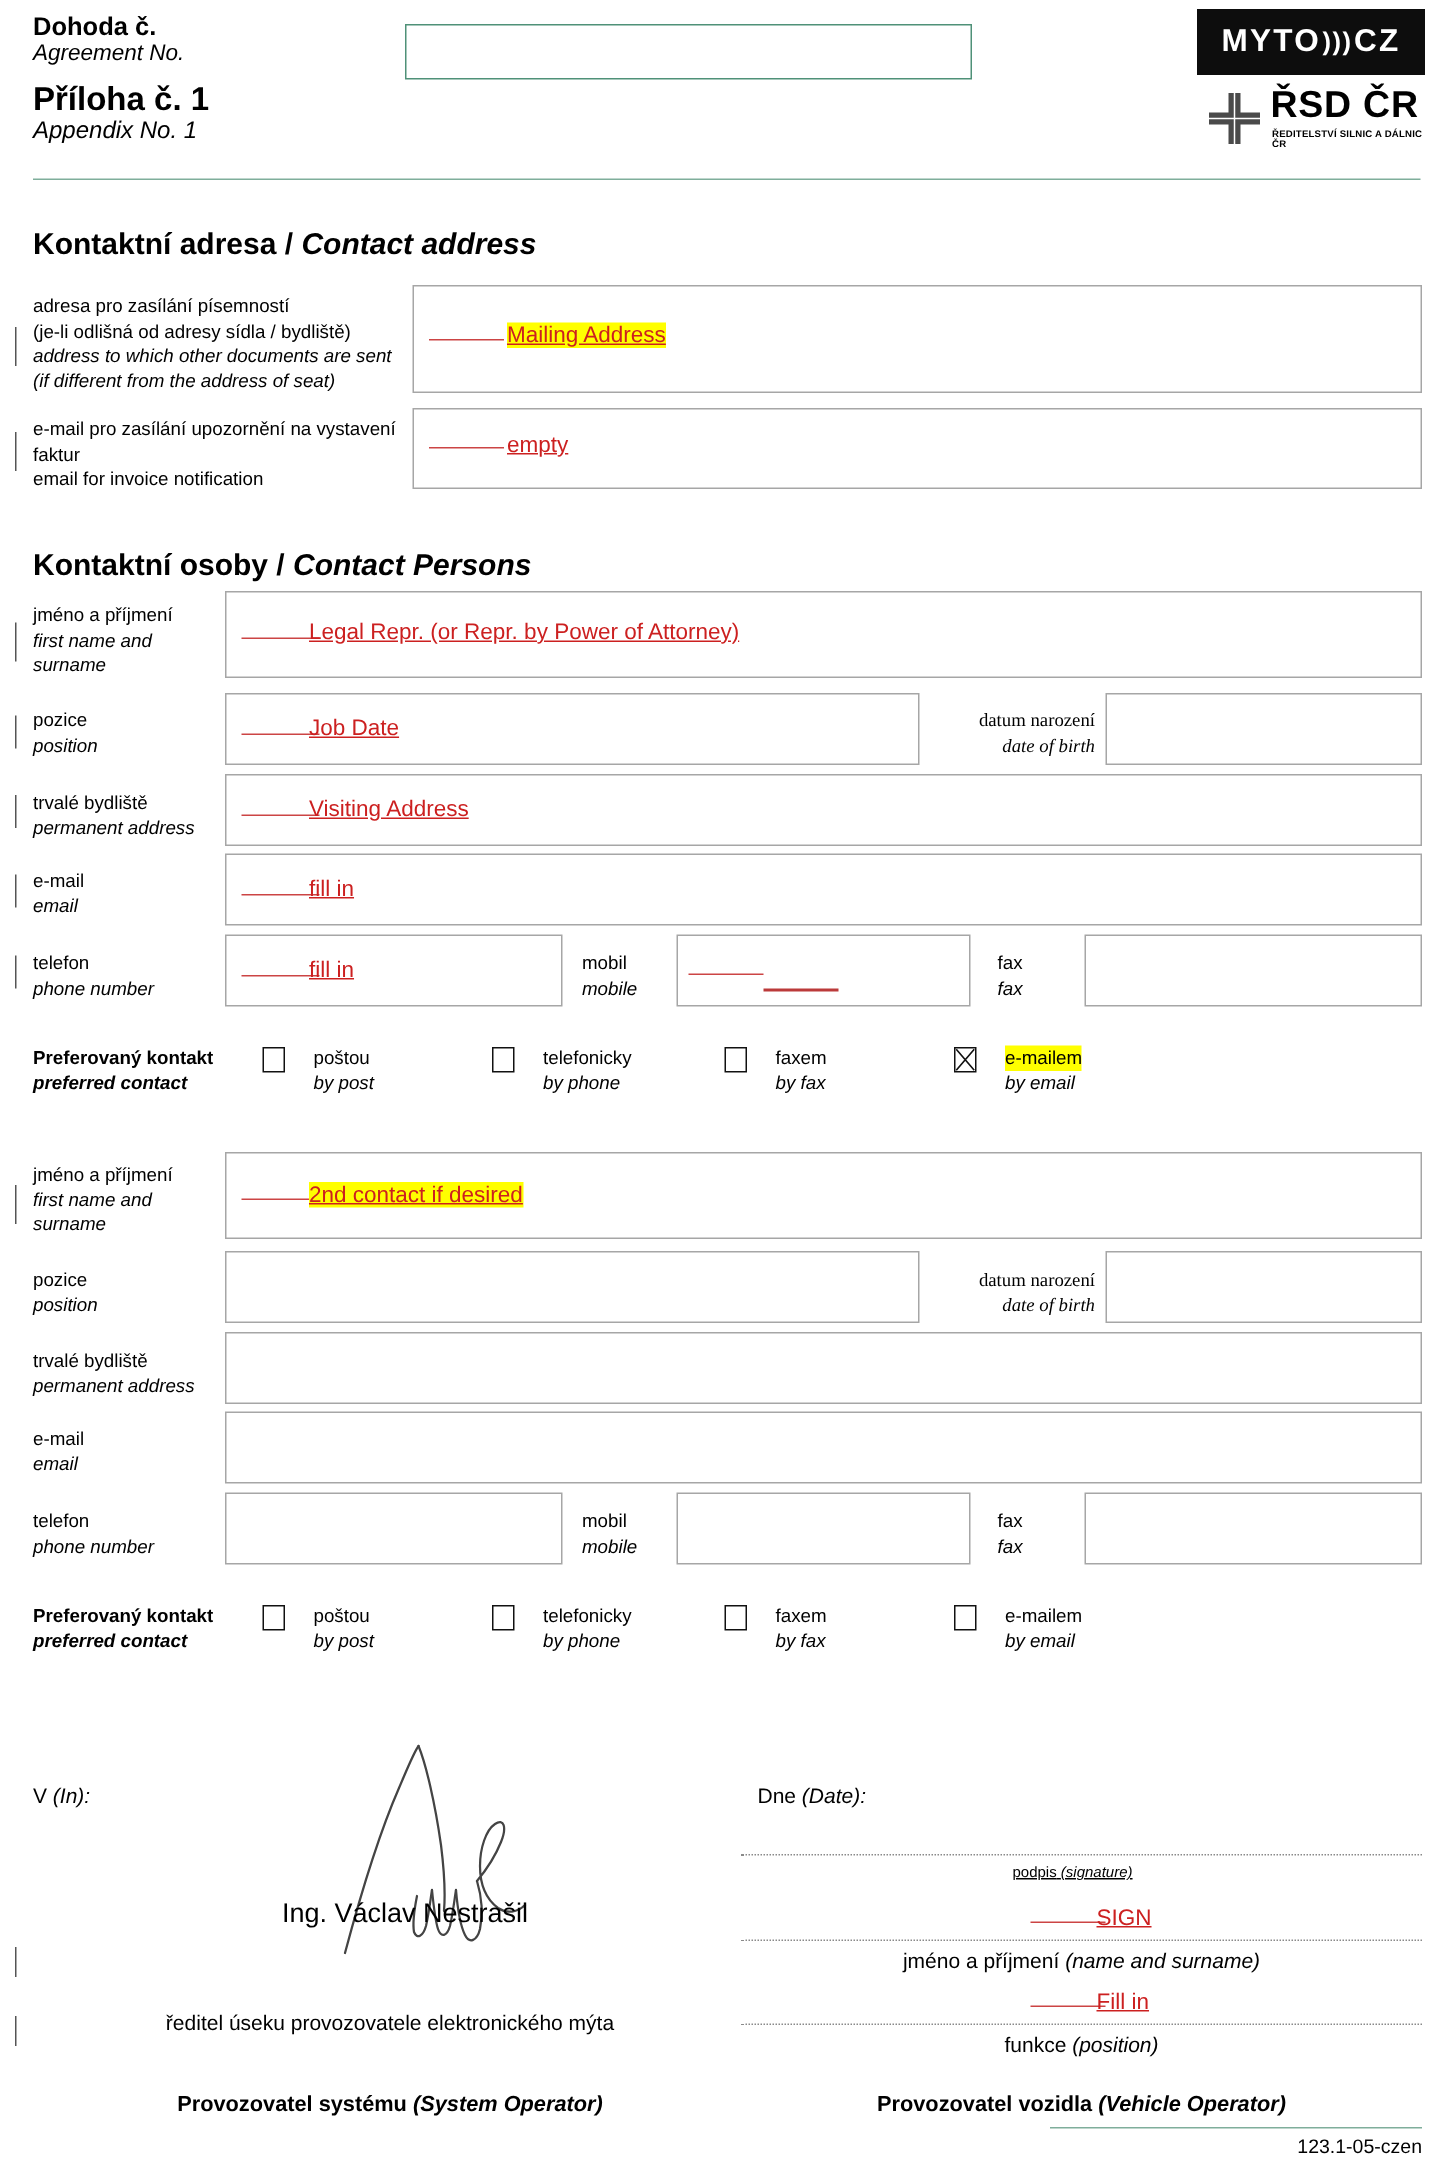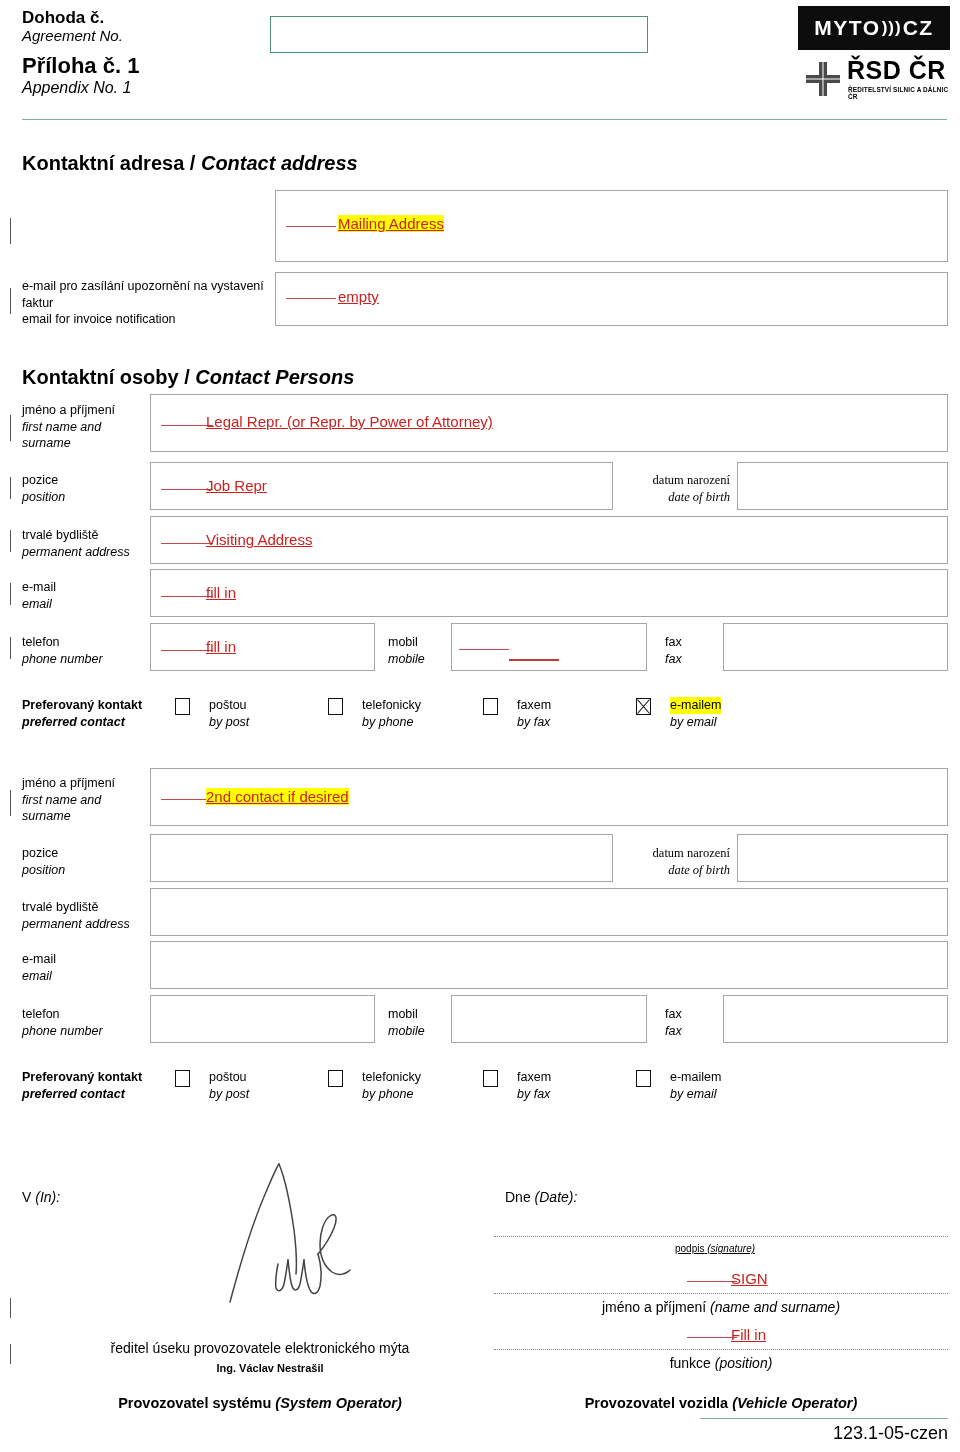--- a/index.html
+++ b/index.html
@@ -32,21 +32,21 @@
   }
   .logo-myto .mtxt { font-size:21px; font-weight:bold; letter-spacing:1.5px; }
   .logo-myto .wav { font-size:17px; font-weight:bold; margin:0 1px; }
   .rsd { position:absolute; left:800px; top:58px; width:152px; height:48px; }
   .rsd .cross { position:absolute; left:6px; top:4px; width:34px; height:34px; }
   .rsd .rtxt { position:absolute; left:47px; top:0px; font-size:25px; font-weight:bold; letter-spacing:0.5px; line-height:1; }
   .rsd .rsub { position:absolute; left:48px; top:28px; font-size:6.4px; font-weight:bold; letter-spacing:0.15px; }
 
   .hr-top { position:absolute; left:22px; top:119px; width:925px; height:0; border-top:1.6px solid #7fae9b; }
   .hr-bot { position:absolute; left:700px; top:1418px; width:248px; height:0; border-top:1.2px solid #7fae9b; }
-  .footer-code { position:absolute; left:700px; top:1423px; width:248px; text-align:right; font-size:18px; }
+  .footer-code { position:absolute; left:700px; top:1423px; width:248px; text-align:right; font-size:13px; }
 
   
   .h2 { position:absolute; font-size:20px; font-weight:bold; }
   .h2 .it { font-style:italic; }
 
   
   .lbl { position:absolute; font-size:12.5px; line-height:1.32; }
   .lbl .i { font-style:italic; display:block; }
   .lbl .n { display:block; }
   .lbl.r { text-align:right;font-family:Liberation Serif, serif; }
@@ -110,20 +110,26 @@
     <div class="rsub">ŘEDITELSTVÍ SILNIC A DÁLNIC ČR</div>
   </div>
 
   <div class="hr-top"></div>
 
   <div class="h2" style="left:22px; top:152px;">
     <span>Kontaktní adresa</span><span> / </span><span class="it">Contact address</span>
   </div>
 
   <div class="cbar" style="left:10px; top:218px; height:26px;"></div>
+  <div class="lbl" style="left:22px; top:196px; width:240px;">
+    <span class="n">adresa pro zasílání písemností</span>
+    <span class="n">(je-li odlišná od adresy sídla / bydliště)</span>
+    <span class="i">address to which other documents are sent</span>
+    <span class="i">(if different from the address of seat)</span>
+  </div>
   <div class="fbox" style="left:275px; top:190px; width:673px; height:72px;"></div>
   <div class="leader" style="left:286px; top:226px; width:50px;"></div>
   <div class="anno hl" style="left:338px; top:215px;">Mailing Address</div>
 
   <div class="cbar" style="left:10px; top:288px; height:26px;"></div>
   <div class="lbl" style="left:22px; top:278px; width:250px;">
     <span class="n">e-mail pro zasílání upozornění na vystavení</span>
     <span class="n">faktur</span>
     <span class="n">email for invoice notification</span>
   </div>
@@ -145,21 +151,21 @@
   <div class="leader" style="left:161px; top:425px; width:52px;"></div>
   <div class="anno" style="left:206px; top:413px;">Legal Repr. (or Repr. by Power of Attorney)</div>
 
   <div class="cbar" style="left:10px; top:477px; height:22px;"></div>
   <div class="lbl" style="left:22px; top:472px;">
     <span class="n">pozice</span>
     <span class="i">position</span>
   </div>
   <div class="fbox" style="left:150px; top:462px; width:463px; height:48px;"></div>
   <div class="leader" style="left:161px; top:489px; width:52px;"></div>
-  <div class="anno" style="left:206px; top:477px;">Job Repr</div>
+  <div class="anno" style="left:206px; top:477px;">Job Date</div>
   <div class="lbl r" style="left:620px; top:472px; width:110px;">
     <span class="n">datum narození</span>
     <span class="i">date of birth</span>
   </div>
   <div class="fbox" style="left:737px; top:462px; width:211px; height:48px;"></div>
 
   <div class="cbar" style="left:10px; top:530px; height:22px;"></div>
   <div class="lbl" style="left:22px; top:527px;">
     <span class="n">trvalé bydliště</span>
     <span class="i">permanent address</span>
@@ -328,21 +334,21 @@
       <path d="M60 140 C68 110 82 62 96 30 C102 16 106 6 109 2"></path>
       <path d="M109 2 C114 14 120 40 124 68 C126 84 127 100 126 112"></path>
       <path d="M108 102 C106 112 105 120 106 126 C108 131 112 129 114 122 C116 113 117 104 118 98"></path>
       <path d="M118 98 C119 108 120 118 122 124 C124 130 128 129 130 122 C132 113 133 104 134 98"></path>
       <path d="M134 98 C135 110 137 122 140 128 C143 134 148 132 150 124 C152 114 151 102 148 92"></path>
       <path d="M148 92 C153 86 160 76 164 66 C168 56 166 50 160 54 C154 58 150 70 150 82 C150 94 154 104 162 110 C168 114 175 113 180 108"></path>
     </g>
   </svg>
 
   <div class="cbar" style="left:10px; top:1298px; height:20px;"></div>
-  <div class="ctr" style="left:60px; top:1362px; width:420px; font-size:11px;font-weight:bold;">Ing. Václav Nestrašil</div>
+  <div class="ctr" style="left:60px; top:1265px; width:420px; font-size:18px;">Ing. Václav Nestrašil</div>
 
   <div class="cbar" style="left:10px; top:1344px; height:20px;"></div>
   <div class="ctr bold" style="left:40px; top:1395px; width:440px; font-size:14.5px;">
     <span>Provozovatel systému</span>
     <span class="ital">(System Operator)</span>
   </div>
 
   <div class="ctr" style="left:40px; top:1340px; width:440px; font-size:14px;">ředitel úseku provozovatele elektronického mýta</div>
 
   <div class="dotline" style="left:494px; top:1236px; width:454px;"></div>

